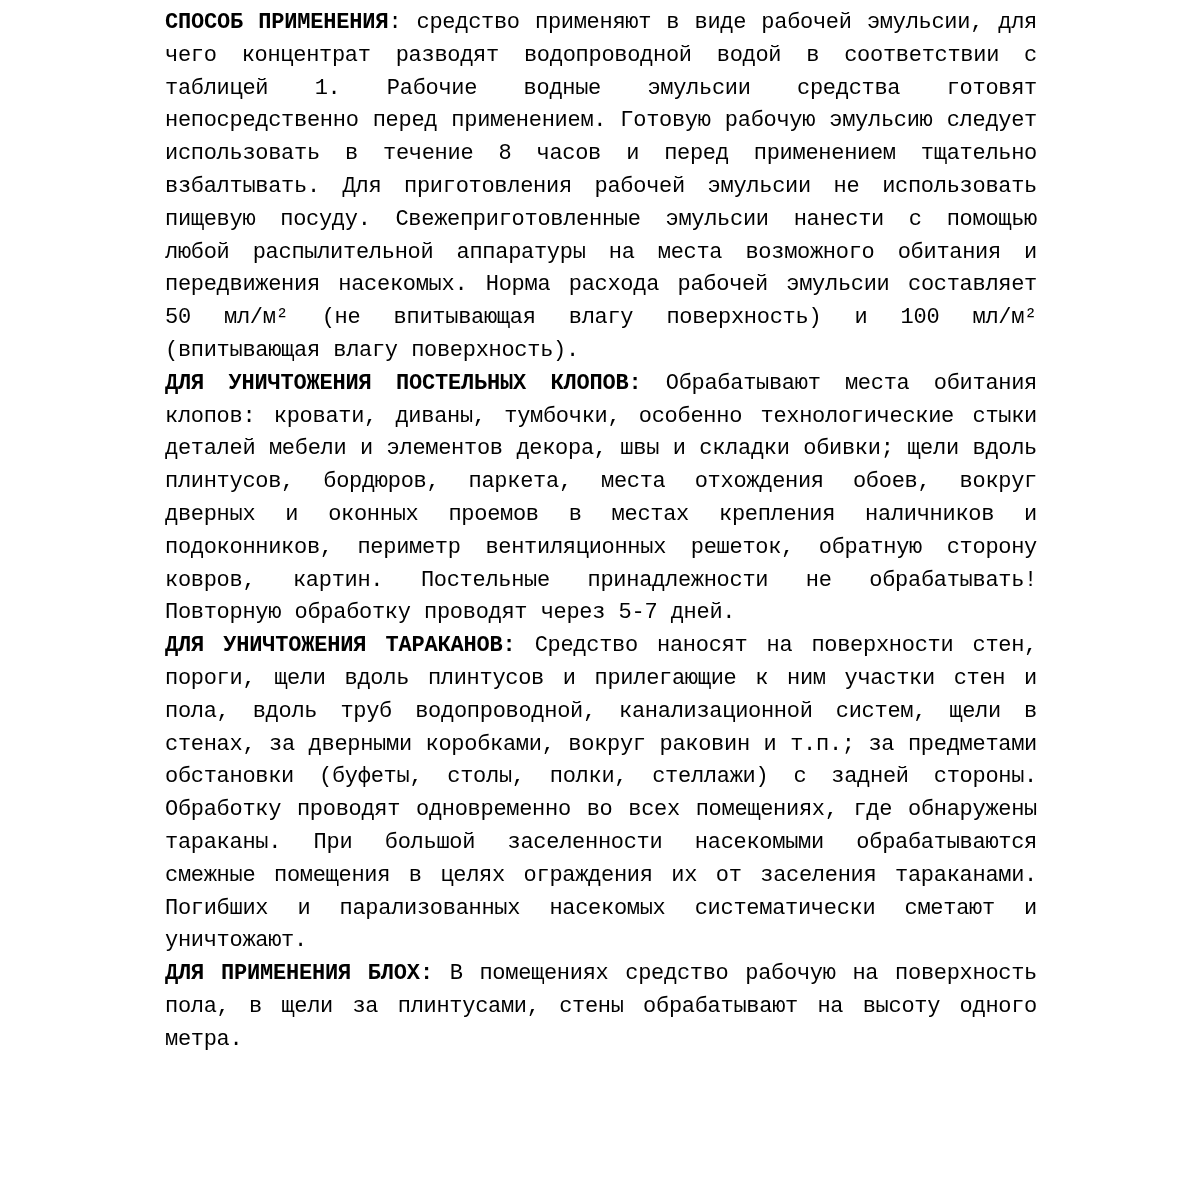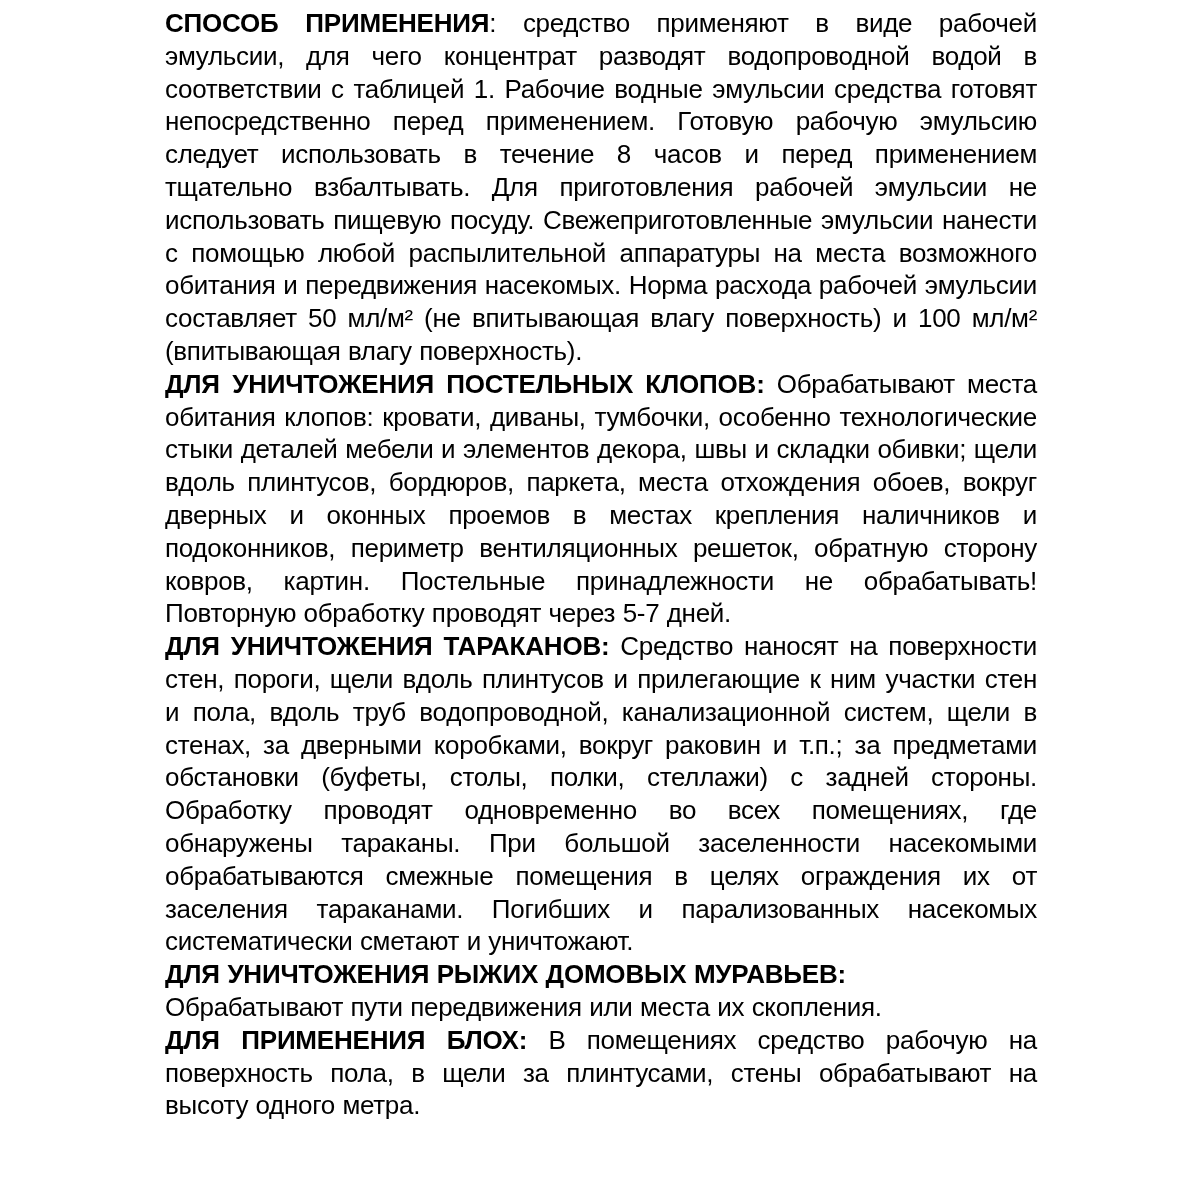--- a/index.html
+++ b/index.html
@@ -14,25 +14,26 @@
     color: #000000;
     overflow: hidden;
   }
   .page {
     box-sizing: border-box;
     width: 1200px;
     height: 1200px;
     padding: 7px 163px 0 165px;
   }
   .doc {
-    font-size: 26px;
+    font-size: 22px;
     line-height: 32.8px;
     text-align: justify;
     letter-spacing: -0.3px;
     word-spacing: 0.5px;
+    font-family: Liberation Mono, monospace;
   }
   p.sec {
     margin: 0;
     padding: 0;
   }
   .sec .heading {
     font-weight: 700;
     letter-spacing: -0.2px;
   }
   .sec .heading.block {
@@ -47,18 +48,17 @@
 
 <div class="page">
   <div class="doc">
 
     <p class="sec"><span class="heading">СПОСОБ ПРИМЕНЕНИЯ</span><span class="body">: средство применяют в виде рабочей эмульсии, для чего концентрат разводят водопроводной водой в соответствии с таблицей 1. Рабочие водные эмульсии средства готовят непосредственно перед применением. Готовую рабочую эмульсию следует использовать в течение 8 часов и перед применением тщательно взбалтывать. Для приготовления рабочей эмульсии не использовать пищевую посуду. Свежеприготовленные эмульсии нанести с помощью любой распылительной аппаратуры на места возможного обитания и передвижения насекомых. Норма расхода рабочей эмульсии составляет 50 мл/м² (не впитывающая влагу поверхность) и 100 мл/м² (впитывающая влагу поверхность).</span></p>
 
     <p class="sec"><span class="heading">ДЛЯ УНИЧТОЖЕНИЯ ПОСТЕЛЬНЫХ КЛОПОВ:</span><span class="body"> Обрабатывают места обитания клопов: кровати, диваны, тумбочки, особенно технологические стыки деталей мебели и элементов декора, швы и складки обивки; щели вдоль плинтусов, бордюров, паркета, места отхождения обоев, вокруг дверных и оконных проемов в местах крепления наличников и подоконников, периметр вентиляционных решеток, обратную сторону ковров, картин. Постельные принадлежности не обрабатывать! Повторную обработку проводят через 5-7 дней.</span></p>
 
     <p class="sec"><span class="heading">ДЛЯ УНИЧТОЖЕНИЯ ТАРАКАНОВ:</span><span class="body"> Средство наносят на поверхности стен, пороги, щели вдоль плинтусов и прилегающие к ним участки стен и пола, вдоль труб водопроводной, канализационной систем, щели в стенах, за дверными коробками, вокруг раковин и т.п.; за предметами обстановки (буфеты, столы, полки, стеллажи) с задней стороны. Обработку проводят одновременно во всех помещениях, где обнаружены тараканы. При большой заселенности насекомыми обрабатываются смежные помещения в целях ограждения их от заселения тараканами. Погибших и парализованных насекомых систематически сметают и уничтожают.</span></p>
 
-    <p class="sec"><span class="heading block">ДЛЯ УНИЧТОЖЕНИЯ РЫЖИХ ДОМОВЫХ МУРАВЬЕВ:</span><span class="body">Обрабатывают пути передвижения или места их скопления.</span></p>
 
     <p class="sec"><span class="heading">ДЛЯ ПРИМЕНЕНИЯ БЛОХ:</span><span class="body"> В помещениях средство рабочую на поверхность пола, в щели за плинтусами, стены обрабатывают на высоту одного метра.</span></p>
 
   </div>
 </div>
 
 </body></html>

